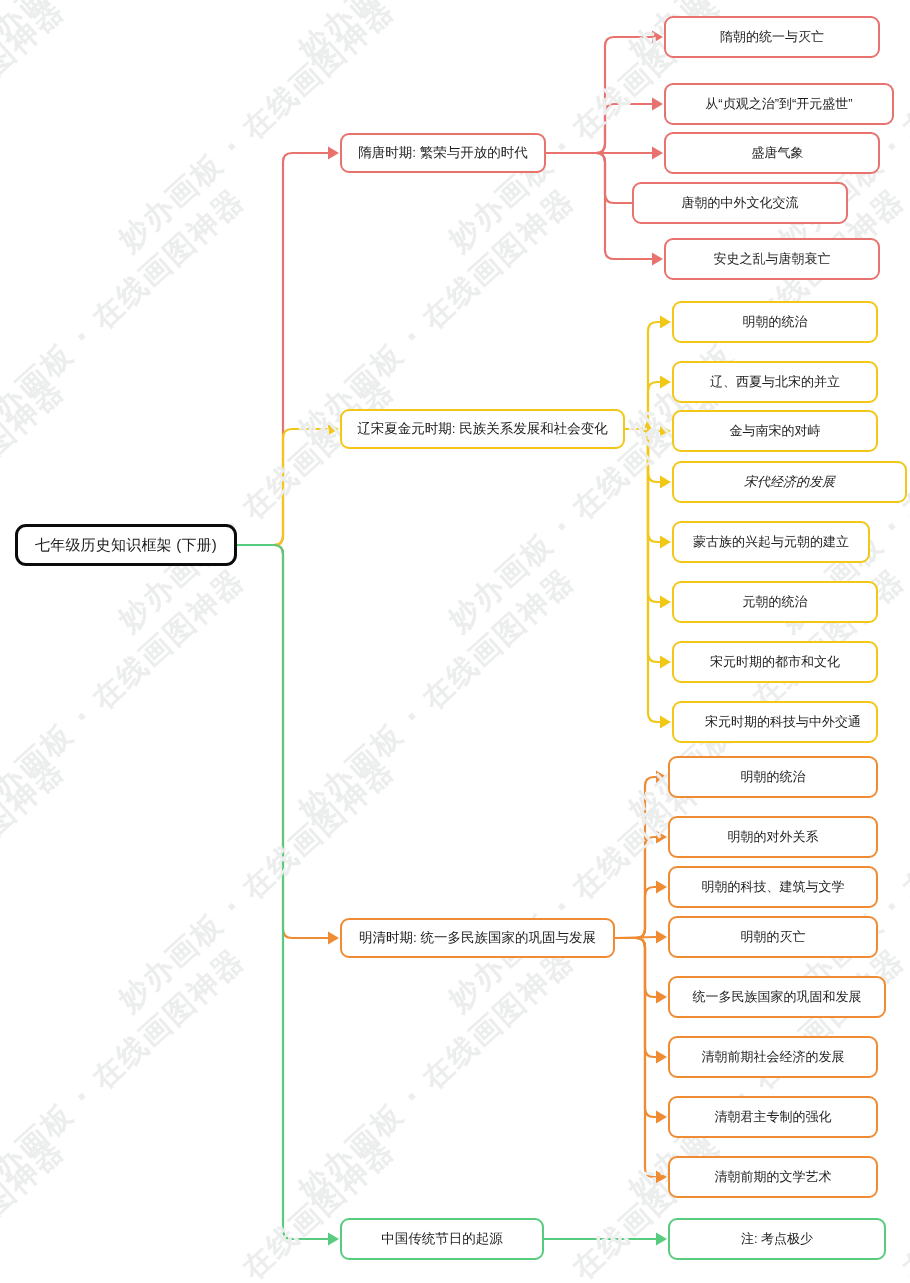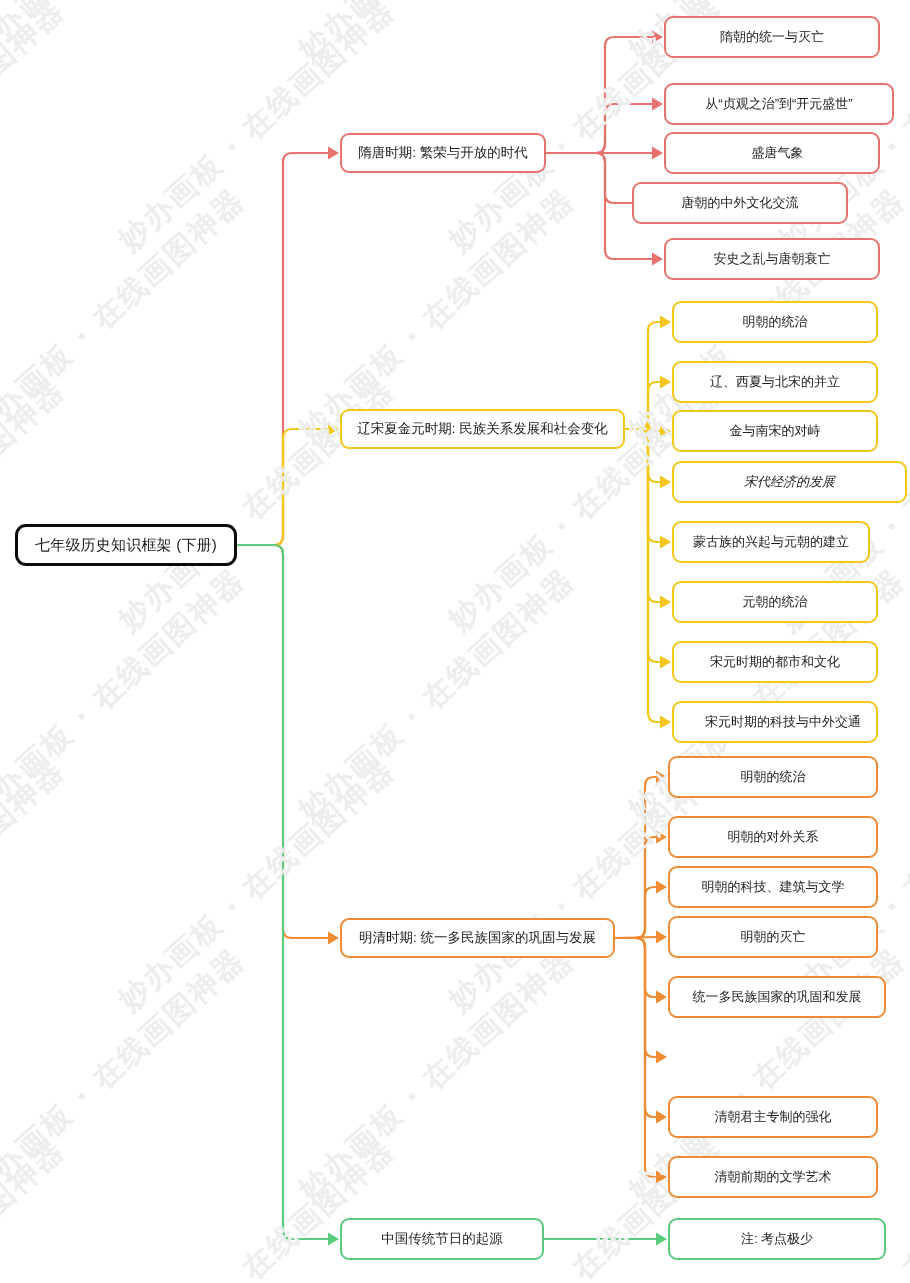--- a/index.html
+++ b/index.html
@@ -239,20 +239,23 @@
   </div>
   <div class="node leaf c-org" style="left:668px; top:866px; width:210px; height:42px;">
     <span>明朝的科技、建筑与文学</span>
   </div>
   <div class="node leaf c-org" style="left:668px; top:916px; width:210px; height:42px;">
     <span>明朝的灭亡</span>
   </div>
   <div class="node leaf c-org" style="left:668px; top:976px; width:218px; height:42px;">
     <span>统一多民族国家的巩固和发展</span>
   </div>
+  <div class="node leaf c-org" style="left:668px; top:1036px; width:210px; height:42px;">
+    <span>清朝前期社会经济的发展</span>
+  </div>
   <div class="node leaf c-org" style="left:668px; top:1096px; width:210px; height:42px;text-align:right;">
     <span>清朝君主专制的强化</span>
   </div>
   <div class="node leaf c-org" style="left:668px; top:1156px; width:210px; height:42px;">
     <span>清朝前期的文学艺术</span>
   </div>
 
   <div class="node lvl1 c-grn" style="left:340px; top:1218px; width:204px; height:42px;">
     <span>中国传统节日的起源</span>
   </div>

